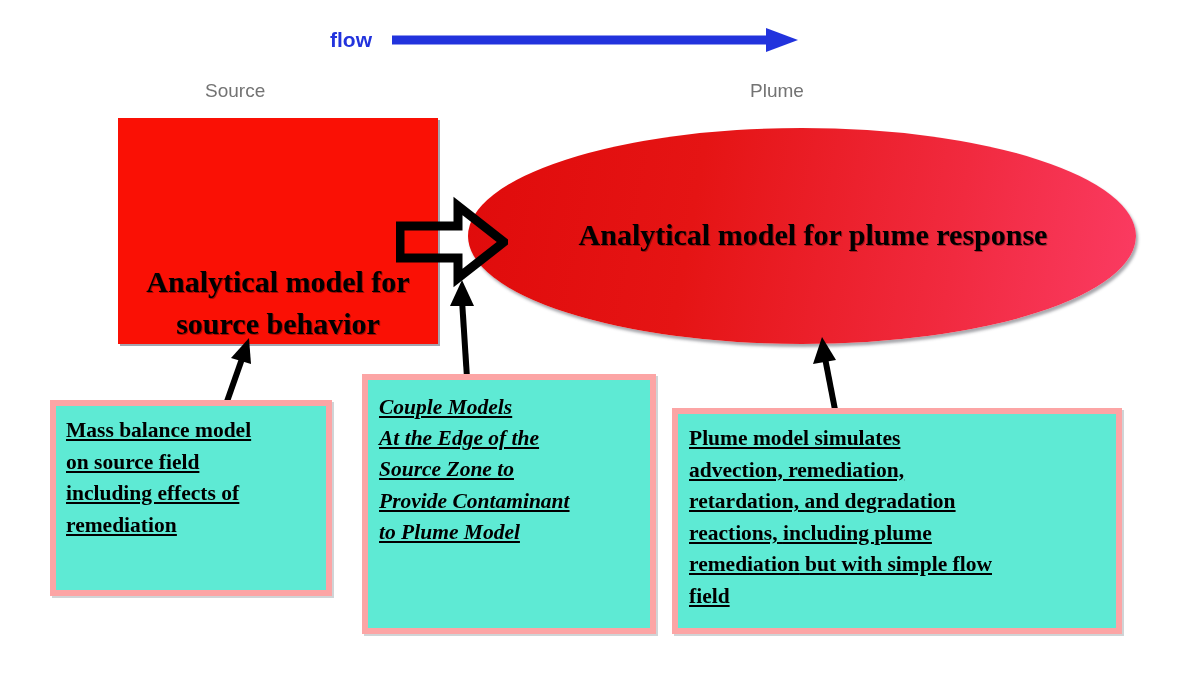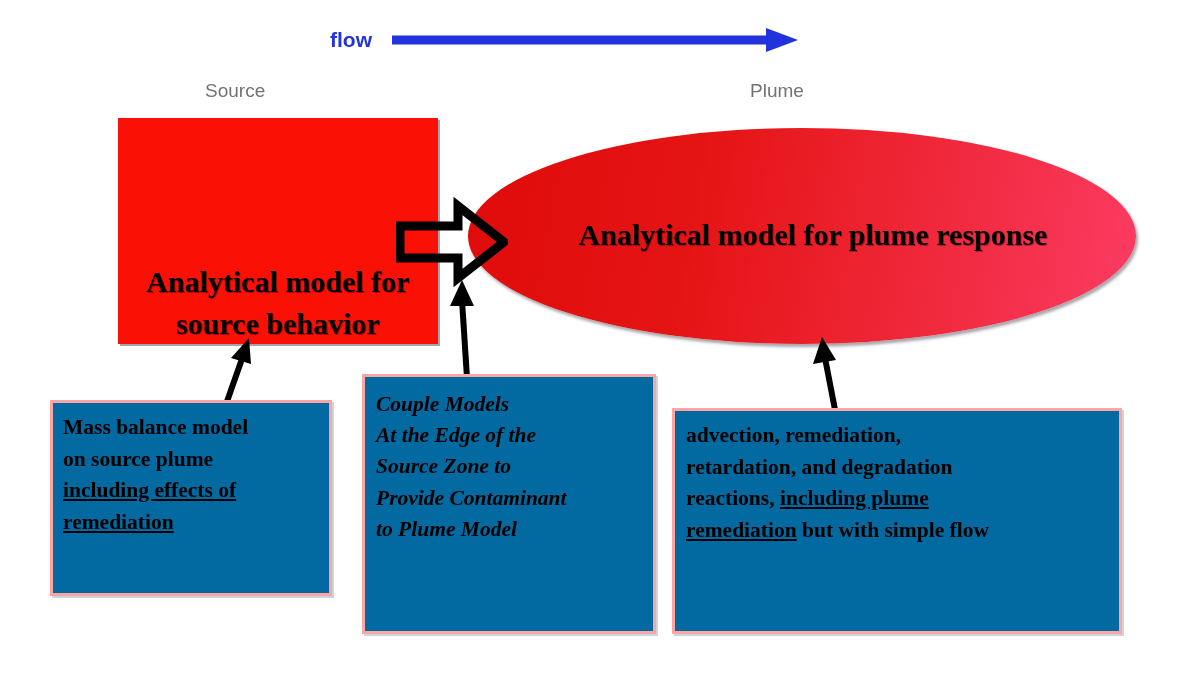--- a/index.html
+++ b/index.html
@@ -112,24 +112,25 @@
 
   
   .ann-arrow { position: absolute; }
   .ann-arrow.a1 { left: 205px; top: 336px; width: 60px; height: 78px; }
   .ann-arrow.a2 { left: 440px; top: 278px; width: 50px; height: 102px; }
   .ann-arrow.a3 { left: 805px; top: 334px; width: 58px; height: 88px; }
 
   
   .note-box {
     position: absolute;
-    background: #0369a1;
-    border: 3px solid #fca5a5;
+    background: #5eead4;
+    border: 6px solid #fca5a5;
     box-shadow: 2px 2px 0 rgba(150,160,165,0.45);
     box-sizing: border-box;
+    text-decoration: underline;
   }
   .note-box .note-text {
     font-family: "Liberation Serif", "DejaVu Serif", serif;
     font-weight: bold;
     color: #000000;
     white-space: pre-line;
   }
   .note-box u { text-decoration: underline; text-underline-offset: 2px; }
 
   .note-box.left {
@@ -205,24 +206,24 @@
   </div>
 
   <div class="ann-arrow a3">
     <svg width="58" height="88" viewBox="0 0 58 88" xmlns="http://www.w3.org/2000/svg">
       <line x1="32" y1="86" x2="20" y2="24" stroke="#000000" stroke-width="6"></line>
       <polygon points="17,3 8,30 31,26" fill="#000000"></polygon>
     </svg>
   </div>
 
   <div class="note-box left">
-    <div class="note-text"><div><span>Mass balance model</span></div><div><span>on source plume</span></div><div><u>including effects of</u></div><div><u>remediation</u></div></div>
+    <div class="note-text"><div><span>Mass balance model</span></div><div><span>on source field</span></div><div><u>including effects of</u></div><div><u>remediation</u></div></div>
   </div>
 
   <div class="note-box middle">
     <div class="note-text"><div><span>Couple Models</span></div><div><span>At the Edge of the</span></div><div><span>Source Zone to</span></div><div><span>Provide Contaminant</span></div><div><span>to Plume Model</span></div></div>
   </div>
 
   <div class="note-box right">
-    <div class="note-text"><div><span>advection, remediation,</span></div><div><span>retardation, and degradation</span></div><div><span>reactions, </span><u>including plume</u></div><div><u>remediation</u><span> but with simple flow</span></div></div>
+    <div class="note-text"><div><span>Plume model simulates</span></div><div><span>advection, remediation,</span></div><div><span>retardation, and degradation</span></div><div><span>reactions, </span><u>including plume</u></div><div><u>remediation</u><span> but with simple flow</span></div><div><span>field</span></div></div>
   </div>
 
 </div>
 
 </body></html>

